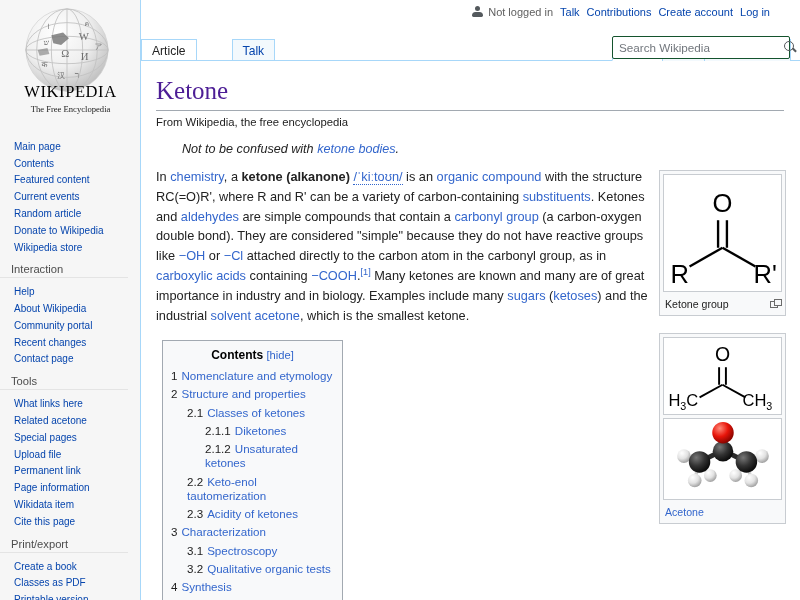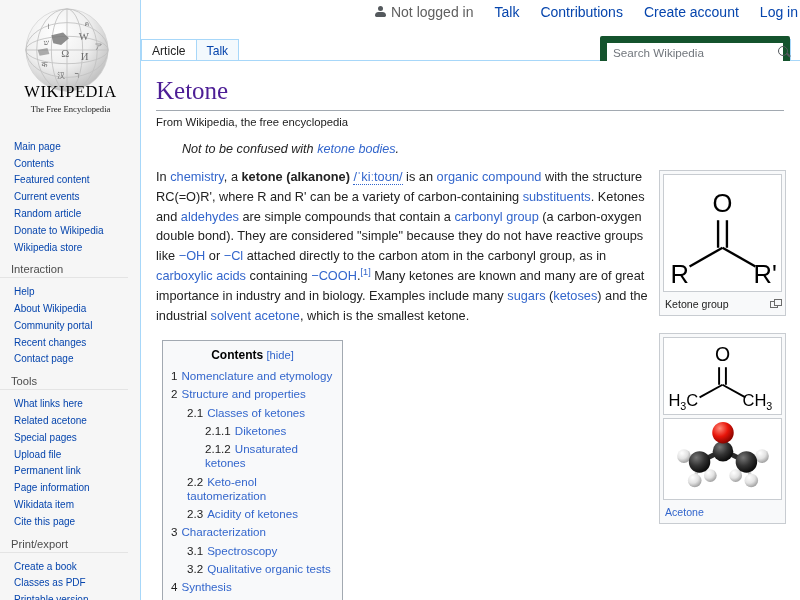--- a/index.html
+++ b/index.html
@@ -12,22 +12,22 @@
     font-size: 12.8px;
     color: #222222;
   }
   a { color: #0b0080; text-decoration: none; }
   .lnk { color: #3366cc; }
 
   
   #user-bar {
     position: absolute; top: 0; left: 0; width: 800px; height: 24px;
     display: flex; justify-content: flex-end; align-items: center;
-    gap: 21px; padding-right: 2px; box-sizing: border-box;
-    font-size: 14px;
+    gap: 7px; padding-right: 30px; box-sizing: border-box;
+    font-size: 11px;
   }
   #user-bar .uitem { color: #0645ad; white-space: nowrap; }
   #user-bar .notlogged { color: #606060; display: flex; align-items: center; gap: 5px; }
   .person-ico { display:inline-block; width: 11px; height: 12px; position: relative; }
   .person-ico::before {
     content:""; position:absolute; left:3px; top:0; width:5px; height:5px;
     border-radius:50%; background:#54595d;
   }
   .person-ico::after {
     content:""; position:absolute; left:0px; top:6px; width:11px; height:5px;
@@ -64,43 +64,43 @@
     border-bottom: 1px solid #e4e4e4;
     margin-right: 12px;
   }
   .portal ul { list-style: none; margin: 4px 0 0 0; padding: 0; }
   .portal li { padding: 0.9px 0 0.9px 14px; }
   .portal li a { color: #0645ad; font-size: 10px; }
 
   
   #tabs-left {
     position: absolute; left: 141px; top: 31px; height: 30px;
-    display: flex; align-items: flex-end; font-size: 12.1px;
+    display: flex; align-items: flex-end; font-size: 12.1px; gap: 36px;
   }
   #tabs-right {
     position: absolute; right: 0; top: 31px; height: 30px;
     display: flex; align-items: flex-end; font-size: 12.1px;
     padding-right: 10px;
   }
   .tab {
     height: 22px; line-height: 23px; padding: 0 10px;
     border: 1px solid #a7d7f9; border-bottom: none;
     background: #f3f9fd; color: #0645ad;
     margin-right: -1px; box-sizing: border-box;
   }
   .tab.selected { background: #ffffff; color: #222222; border-bottom: 1px solid #fff; }
   #tab-bar-line {
     position: absolute; left: 141px; right: 0; top: 60px; height: 1px;
     background: #a7d7f9;
   }
   #search-wrap {
     position: absolute; right: 10px; top: 36px;
     width: 176px; height: 21px;
-    border: 7px solid #14532d; background: #fff; border-radius: 2px;
-    display: flex; 
+    border: 1px solid #14532d; background: #fff; border-radius: 2px;
+    display: flex; align-items: center;
   }
   #search-input {
     border: none; outline: none; flex: 1; height: 19px; padding: 0 6px;
     font-size: 11.7px; color: #72777d; background: transparent;
     font-family: "Liberation Sans", sans-serif;
   }
   #search-input::placeholder { color: #72777d; opacity: 1; }
   .mag {
     width: 22px; height: 19px; position: relative; flex: 0 0 22px;
   }

